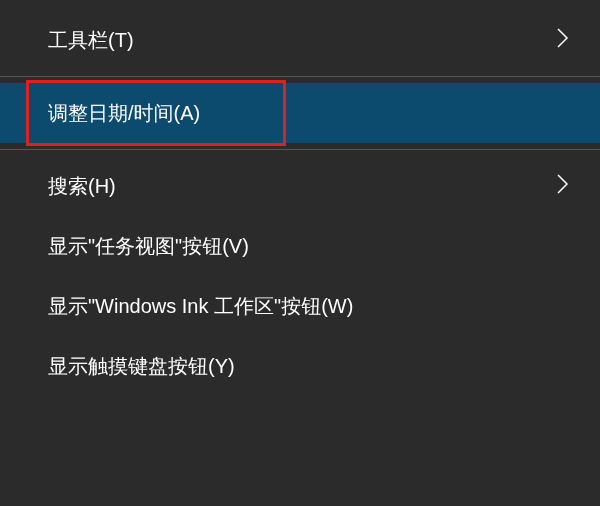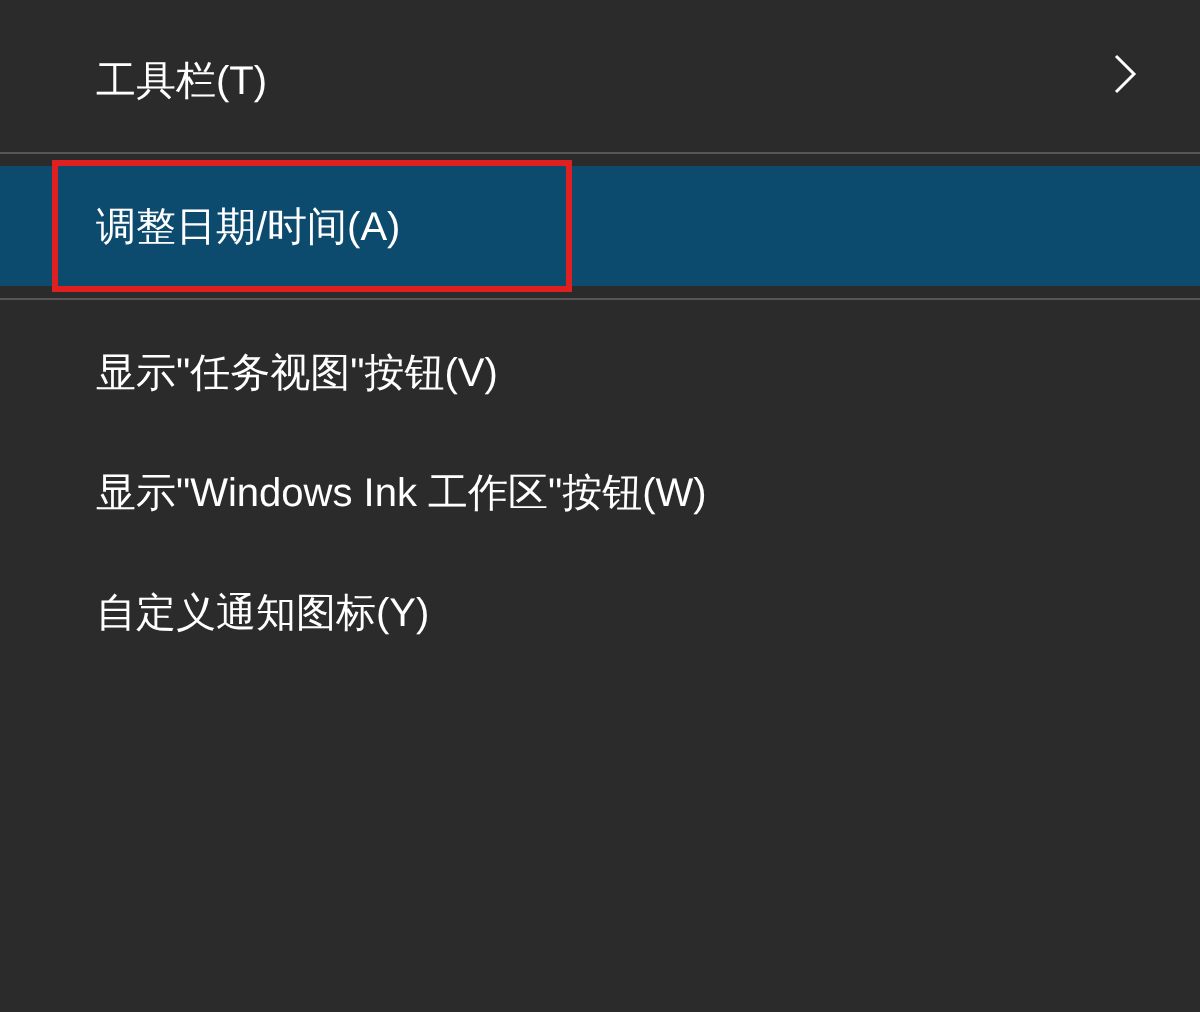--- a/index.html
+++ b/index.html
@@ -73,26 +73,34 @@
   <div class="separator"></div>
 
   <div class="menu-item hovered">
     <span class="label">调整日期/时间(A)</span>
     <div class="highlight-box"></div>
   </div>
 
 
   <div class="separator"></div>
 
+  <div class="menu-item">
+    <span class="label">搜索(H)</span>
+    <span class="chevron">
+      <svg viewBox="0 0 14 24">
+          <path d="M2 3 L11 12 L2 21"></path>
+        </svg>
+    </span>
+  </div>
 
   <div class="menu-item">
     <span class="label">显示"任务视图"按钮(V)</span>
   </div>
 
   <div class="menu-item">
     <span class="label">显示"Windows Ink 工作区"按钮(W)</span>
   </div>
 
   <div class="menu-item">
-    <span class="label">自定义通知图标(Y)</span>
+    <span class="label">显示触摸键盘按钮(Y)</span>
   </div>
 
 </div>
 
 </body></html>

